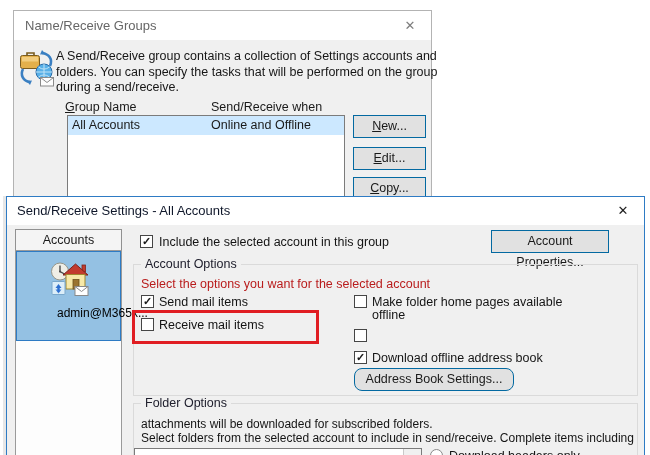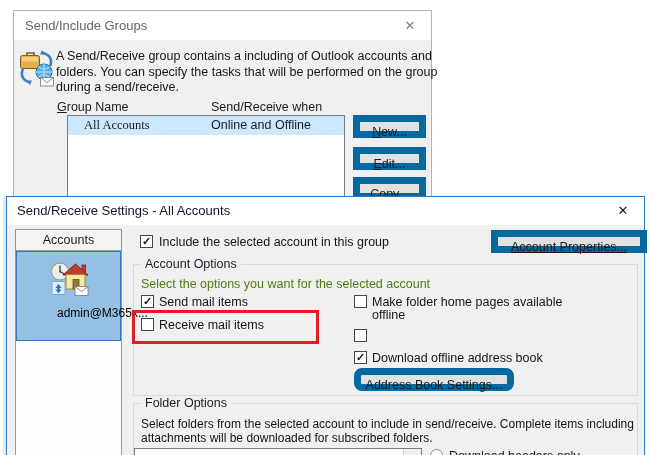--- a/index.html
+++ b/index.html
@@ -20,23 +20,23 @@
              font-size:13px;cursor:default;}
   .dlg1 .close-btn{color:#7d7d7d;}
   .dlg1 .info-icon{left:5px;top:37px;}
   .dlg1 .desc{left:42px;top:38px;font-size:12.5px;line-height:15.5px;color:#161616;}
   .colhdr{top:89px;font-size:12.5px;color:#1a1a1a;}
   .mn{text-decoration:underline;}
   .dlg1 .listbox{left:53px;top:104px;width:276px;height:330px;background:#ffffff;
                  border:1px solid #7b7b7b;}
   .dlg1 .lrow{left:0;top:0;right:0;height:19px;background:var(--selection-blue,#cce8ff);
               font-size:12.5px;line-height:19px;}
-  .dlg1 .lrow .c1{position:absolute;left:16px;font-family:Liberation Serif, serif;}
+  .dlg1 .lrow .c1{position:absolute;left:4px;}
   .dlg1 .lrow .c2{position:absolute;left:143px;}
-  .win-btn{width:73px;height:23px;background:#e1e1e1;border:7px solid #0369a1;
+  .win-btn{width:73px;height:23px;background:#e1e1e1;border:1px solid #0369a1;
            font-size:12.5px;text-align:center;line-height:21px;color:#1a1a1a;box-sizing:border-box;}
   .dlg1 .btn-new{left:339px;top:104px;}
   .dlg1 .btn-edit{left:339px;top:136px;}
   .dlg1 .btn-copy{left:339px;top:166px;}
 
   
   .dlg2{left:6px;top:196px;width:637px;height:266px;background:#f0f0f0;
         border:1px solid var(--dialog-border-blue,#2e7bc4);z-index:2;
         box-shadow:-3px 0 0 rgba(120,120,120,0.18);}
   .dlg2 .titlebar{left:0;top:0;right:0;height:28px;background:#ffffff;}
@@ -54,28 +54,28 @@
   .account-tile svg{margin-top:9px;}
   .account-name{font-size:12px;color:#000000;margin-top:5px;padding-left:40px;}
 
   .cb{width:13px;height:13px;background:#ffffff;border:1px solid #454545;
       box-sizing:border-box;font-size:11px;line-height:11px;text-align:center;
       font-weight:bold;color:#1a1a1a;}
   .cb-label{font-size:12.5px;line-height:14px;color:#141414;}
 
   .inc-cb{left:133px;top:38px;}
   .inc-label{left:152px;top:38px;}
-  .btn-acct-props{left:484px;top:33px;width:156px;height:23px;line-height:21px;text-decoration:underline;}
+  .btn-acct-props{left:484px;top:33px;width:118px;height:23px;line-height:21px;}
 
   .groupbox{border:1px solid #dadada;background:transparent;box-sizing:border-box;}
   .group1{left:126px;top:67px;width:505px;height:132px;}
   .group2{left:126px;top:206px;width:505px;height:62px;}
   .legend{top:-8px;left:7px;background:#f0f0f0;padding:0 4px;font-size:12.5px;
           color:#20202e;white-space:nowrap;}
-  .instruction{left:7px;top:12px;font-size:12.5px;color:#4d7c0f;}
+  .instruction{left:7px;top:12px;font-size:12.5px;color:#b91c1c;}
 
   .cb-send{left:7px;top:30px;}      .lbl-send{left:25px;top:30px;}
   .cb-receive{left:7px;top:53px;}   .lbl-receive{left:25px;top:53px;}
   .red-box{left:-2px;top:45px;width:181px;height:28px;
            border:3px solid var(--highlight-red,#e01d22);z-index:3;}
   .cb-home{left:220px;top:30px;}    .lbl-home1{left:238px;top:30px;}
   .lbl-home2{left:238px;top:43px;}
   .cb-sync{left:220px;top:64px;}    .lbl-sync{left:238px;top:64px;}
   .cb-oab{left:220px;top:86px;}     .lbl-oab{left:238px;top:86px;}
   .btn-ab{left:220px;top:103px;width:160px;height:23px;line-height:21px;border-radius:8px;}
@@ -88,47 +88,47 @@
   .partial-icon{left:20px;top:3px;}
   .radio{left:296px;top:45px;width:13px;height:13px;border:1px solid #8a8a8a;
          border-radius:50%;background:#ffffff;box-sizing:border-box;}
   .radio-label{left:315px;top:45px;font-size:12.5px;color:#141414;}
 </style>
 </head>
 <body>
 
 <div class="abs dlg1">
   <div class="abs titlebar">
-    <div class="abs title nowrap">Send/Include Groups</div>
+    <div class="abs title nowrap">Name/Receive Groups</div>
     <div class="abs close-btn">✕</div>
   </div>
 
   <div class="abs info-icon">
     <svg width="36" height="40" viewBox="0 0 36 40">
       <path d="M8 8 v-3 h7 v3" fill="none" stroke="#7a5c1e" stroke-width="1.6"></path>
       <rect x="1.5" y="7.5" width="19" height="13" rx="2" fill="#e3b04b" stroke="#7a5c1e"></rect>
       <rect x="3" y="9" width="16" height="4.5" fill="#f2cd7e"></rect>
       <path d="M4 21 c-3 6 0 12 7 13" fill="none" stroke="#3a7fc2" stroke-width="2.6"></path>
       <path d="M11 37 l2 -4.5 -5.5 0.5 z" fill="#3a7fc2"></path>
       <path d="M31 18 c3 -7 -1 -12 -8 -13" fill="none" stroke="#3a7fc2" stroke-width="2.6"></path>
       <path d="M23 2 l-2 4.5 5.5 -0.5 z" fill="#3a7fc2"></path>
       <circle cx="25" cy="24" r="8" fill="#58b0e8" stroke="#2a6ca8"></circle>
       <path d="M17 24 h16 M25 16 v16 M19.5 19 a9 9 0 0 0 11 0 M19.5 29 a9 9 0 0 1 11 0" fill="none" stroke="#bfe2f5" stroke-width="1"></path>
       <rect x="21.5" y="29.5" width="13" height="8.5" fill="#fdfdfd" stroke="#8a8a8a"></rect>
       <path d="M21.5 29.5 l6.5 5 6.5 -5" fill="none" stroke="#8a8a8a"></path>
     </svg>
   </div>
 
   <div class="abs desc">
-    <div class="nowrap">A Send/Receive group contains a including of Outlook accounts and</div>
+    <div class="nowrap">A Send/Receive group contains a collection of Settings accounts and</div>
     <div class="nowrap">folders. You can specify the tasks that will be performed on the group</div>
     <div class="nowrap">during a send/receive.</div>
   </div>
 
-  <div class="abs colhdr nowrap" style="left:43px;">
+  <div class="abs colhdr nowrap" style="left:51px;">
     <span class="mn">G</span><span>roup Name</span>
   </div>
   <div class="abs colhdr nowrap" style="left:197px;">Send/Receive when</div>
 
   <div class="abs listbox">
     <div class="abs lrow">
       <span class="c1 nowrap">All Accounts</span>
       <span class="c2 nowrap">Online and Offline</span>
     </div>
   </div>
@@ -193,22 +193,22 @@
 
     <span class="abs cb cb-oab">✓</span>
     <span class="abs cb-label lbl-oab nowrap">Download offline address book</span>
 
     <div class="abs win-btn btn-ab">Address Book Settings...</div>
   </div>
 
   <div class="abs groupbox group2">
     <div class="abs legend">Folder Options</div>
     <div class="abs folder-desc">
+      <div class="nowrap">attachments will be downloaded for subscribed folders.</div>
       <div class="nowrap">Select folders from the selected account to include in send/receive. Complete items including</div>
-      <div class="nowrap">attachments will be downloaded for subscribed folders.</div>
     </div>
 
     <div class="abs partial-list">
       <span class="abs partial-icon">
         
       </span>
       <div class="abs partial-scroll"></div>
     </div>
     <span class="abs radio"></span>
     <span class="abs radio-label nowrap">Download headers only</span>

